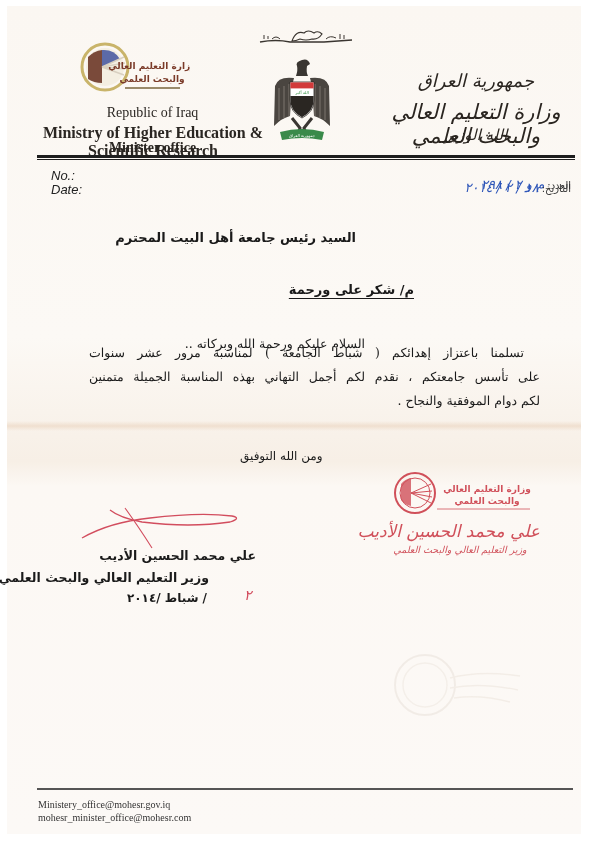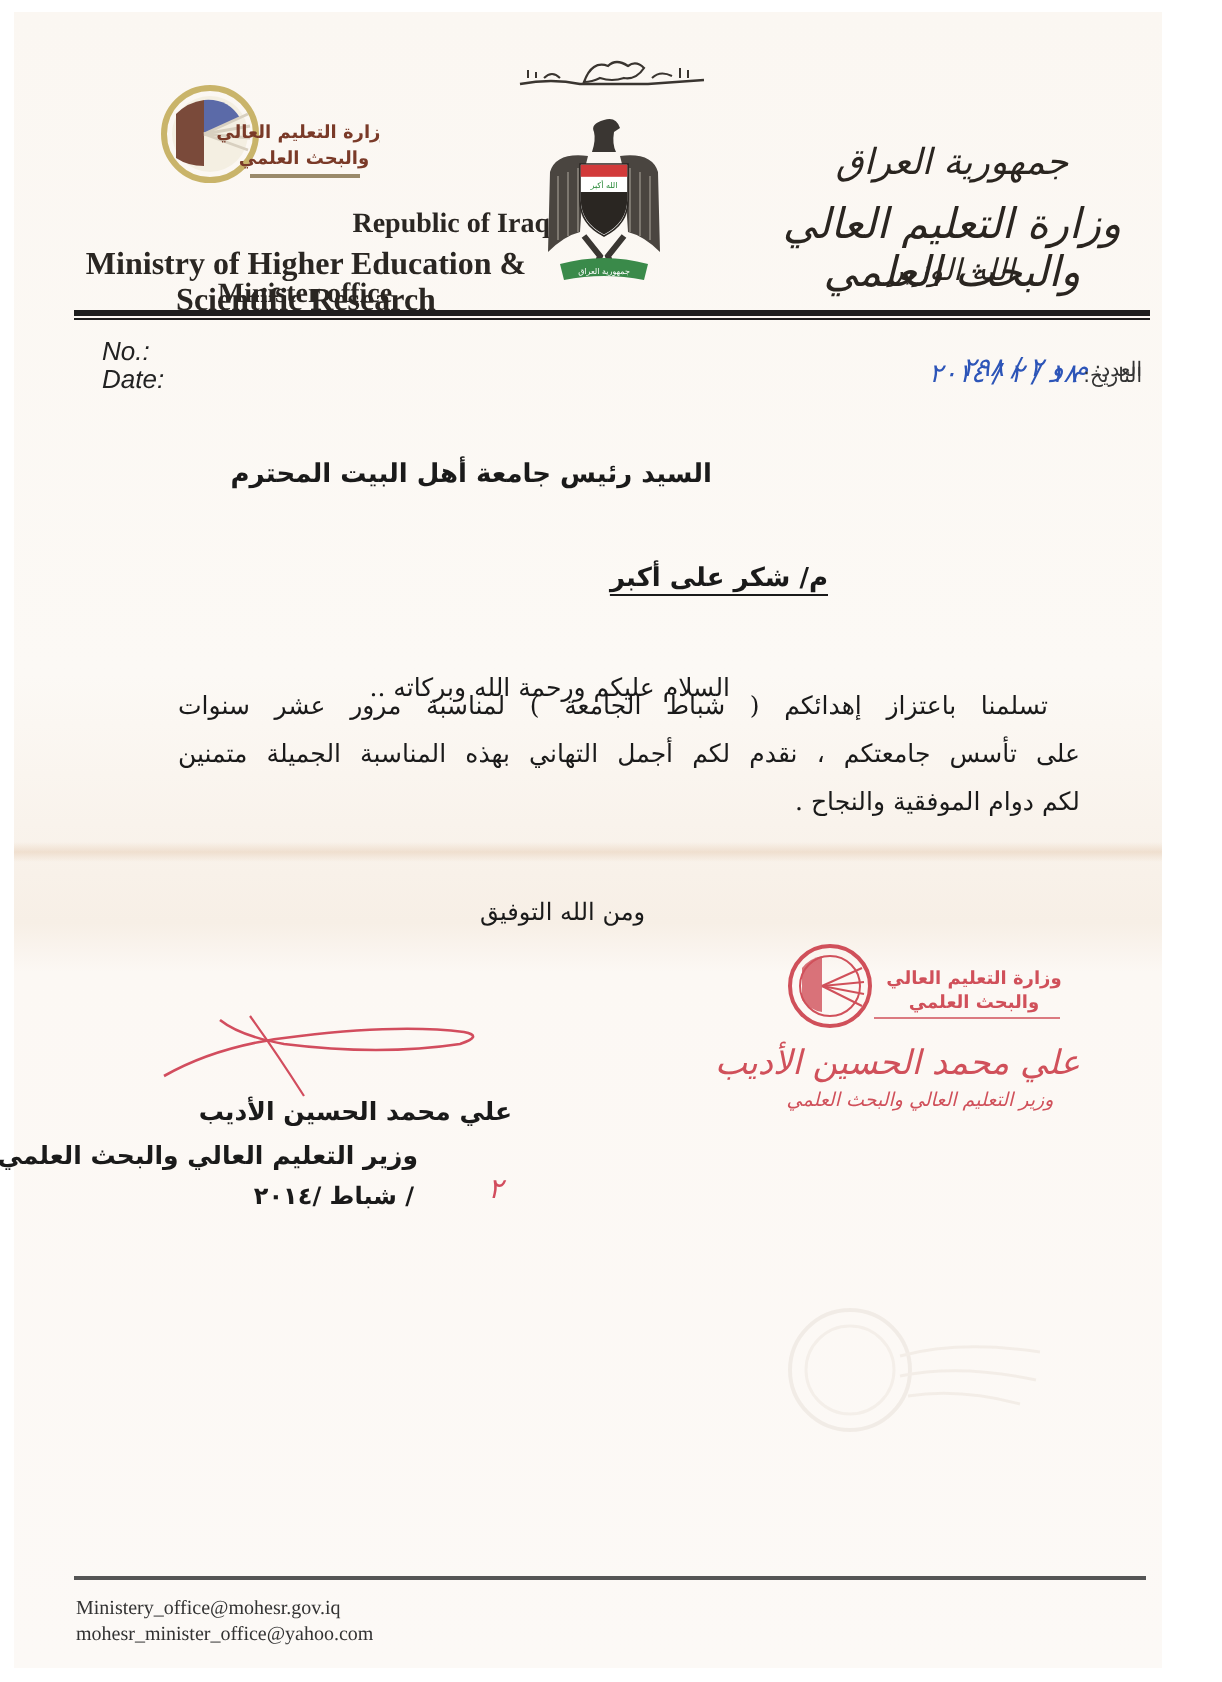--- a/index.html
+++ b/index.html
@@ -13,21 +13,21 @@
     position: absolute; left: 7px; top: 6px; width: 574px; height: 828px;
     background: linear-gradient(180deg, #fbf7f2 0%, #fcf9f5 40%, #f7efe6 55%, #fcf8f4 58%, #fcf9f6 100%);
   }
   .fold {
     position: absolute; left: 7px; top: 421px; width: 574px; height: 10px;
     background: linear-gradient(180deg, rgba(235,215,195,0) 0%, rgba(232,208,185,0.55) 50%, rgba(235,215,195,0) 100%);
   }
   
   .logo-left { position: absolute; left: 80px; top: 41px; width: 110px; height: 58px; }
   .eng { position: absolute; left: 30px; width: 245px; text-align: center; font-family: "Liberation Serif", serif; color: #2a2622; }
-  .eng.r { top: 105px; font-size: 14px; font-weight: bold; text-align: right; }
+  .eng.r { top: 105px; font-size: 14px; font-weight: normal; }
   .eng.m { top: 124px; font-size: 16px; font-weight: bold; left: 33px; width: 240px; }
   .eng.o { top: 140px; font-size: 14px; font-weight: bold; }
   
   .bismillah { position: absolute; left: 256px; top: 27px; width: 100px; height: 20px; }
   .eagle { position: absolute; left: 272px; top: 56px; width: 60px; height: 88px; }
   
   .ar-head { position: absolute; right: 35px; width: 200px; text-align: center; direction: rtl; font-family: "DejaVu Serif", serif; color: #2a2520; }
   .ar-head.a { top: 70px; font-size: 18px; font-style: italic; }
   .ar-head.b { top: 100px; font-size: 21px; font-style: italic; }
   .ar-head.c { top: 126px; font-size: 15px; font-style: italic; }
@@ -130,21 +130,21 @@
 <div class="label-en no">No.:</div>
 <div class="label-en date">Date:</div>
 <div class="ref no">
   <span>العدد:</span><span class="hand">م و ٢ / ٢٩٨</span>
 </div>
 <div class="ref date">
   <span>التاريخ:</span><span class="hand">١٨ / ٢ / ٢٠١٤</span>
 </div>
 
 <div class="addressee">السيد رئيس جامعة أهل البيت المحترم</div>
-<div class="subject">م/ شكر على أكبر</div>
+<div class="subject">م/ شكر على ورحمة</div>
 <div class="greeting">السلام عليكم ورحمة الله وبركاته ..</div>
 <div class="para l1">تسلمنا باعتزاز إهدائكم ( شباط الجامعة ) لمناسبة مرور عشر سنوات</div>
 <div class="para l2">على تأسس جامعتكم ، نقدم لكم أجمل التهاني بهذه المناسبة الجميلة متمنين</div>
 <div class="para l3">لكم دوام الموفقية والنجاح .</div>
 <div class="closing">ومن الله التوفيق</div>
 
 <svg class="stamp-logo" viewBox="0 0 150 46">
   <circle cx="30" cy="23" r="20" fill="none" stroke="#d0505a" stroke-width="2"></circle>
   <circle cx="30" cy="23" r="15" fill="none" stroke="#d0505a" stroke-width="1"></circle>
   <path d="M16 30 L16 14 Q20 9 26 8 L26 36 Q20 35 16 30Z" fill="#d0505a" opacity="0.8"></path>
@@ -171,13 +171,13 @@
 <div class="sig-day">٢</div>
 
 <svg class="embossed" viewBox="0 0 150 90">
   <circle cx="45" cy="45" r="30" fill="none" stroke="#e8e0d8" stroke-width="2"></circle>
   <circle cx="45" cy="45" r="22" fill="none" stroke="#ede6de" stroke-width="1.5"></circle>
   <path d="M70 38 Q100 30 140 36 M70 48 Q100 42 138 50 M74 58 Q100 54 130 62" stroke="#ebe3da" stroke-width="1.5" fill="none"></path>
 </svg>
 
 <div class="rule foot"></div>
 <div class="footer-email e1">Ministery_office@mohesr.gov.iq</div>
-<div class="footer-email e2">mohesr_minister_office@yahoo.com</div>
+<div class="footer-email e2">mohesr_minister_office@mohesr.com</div>
 
 </body></html>

